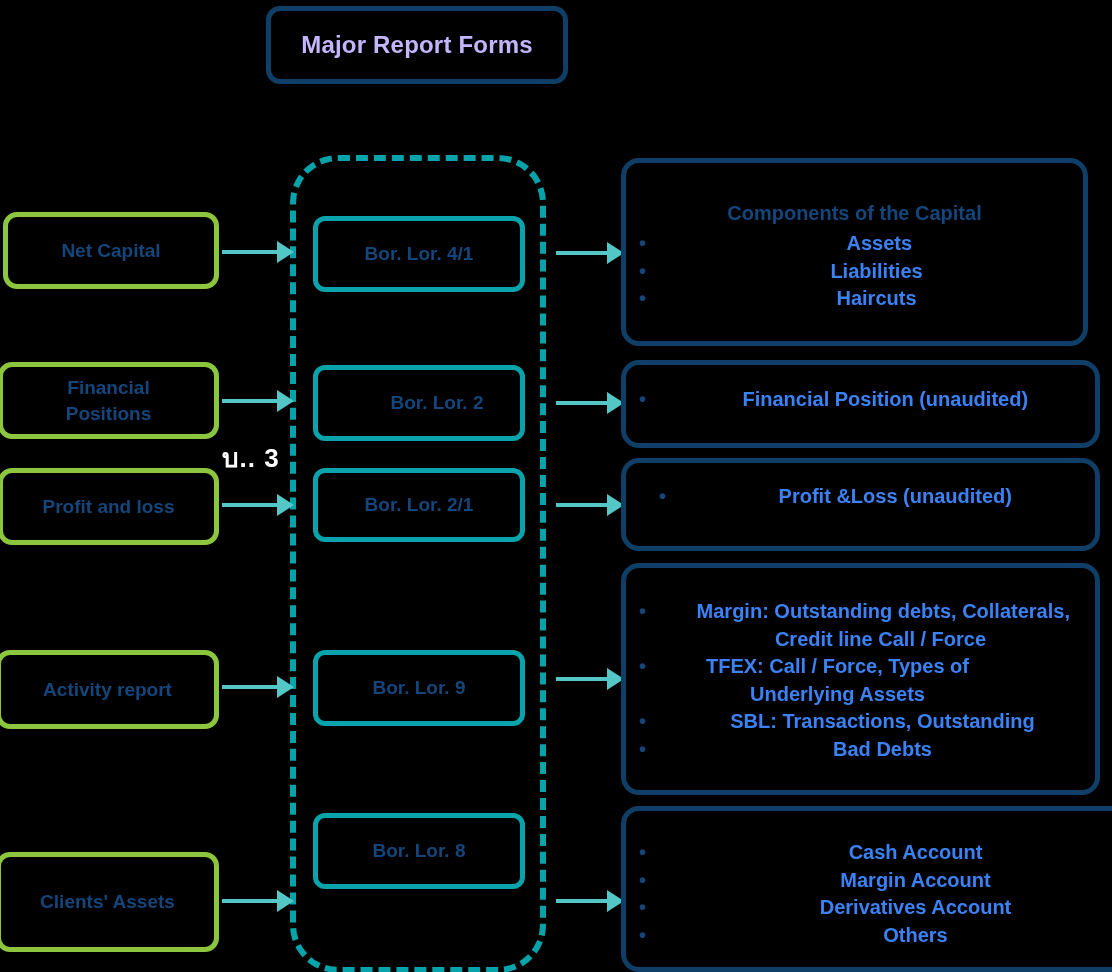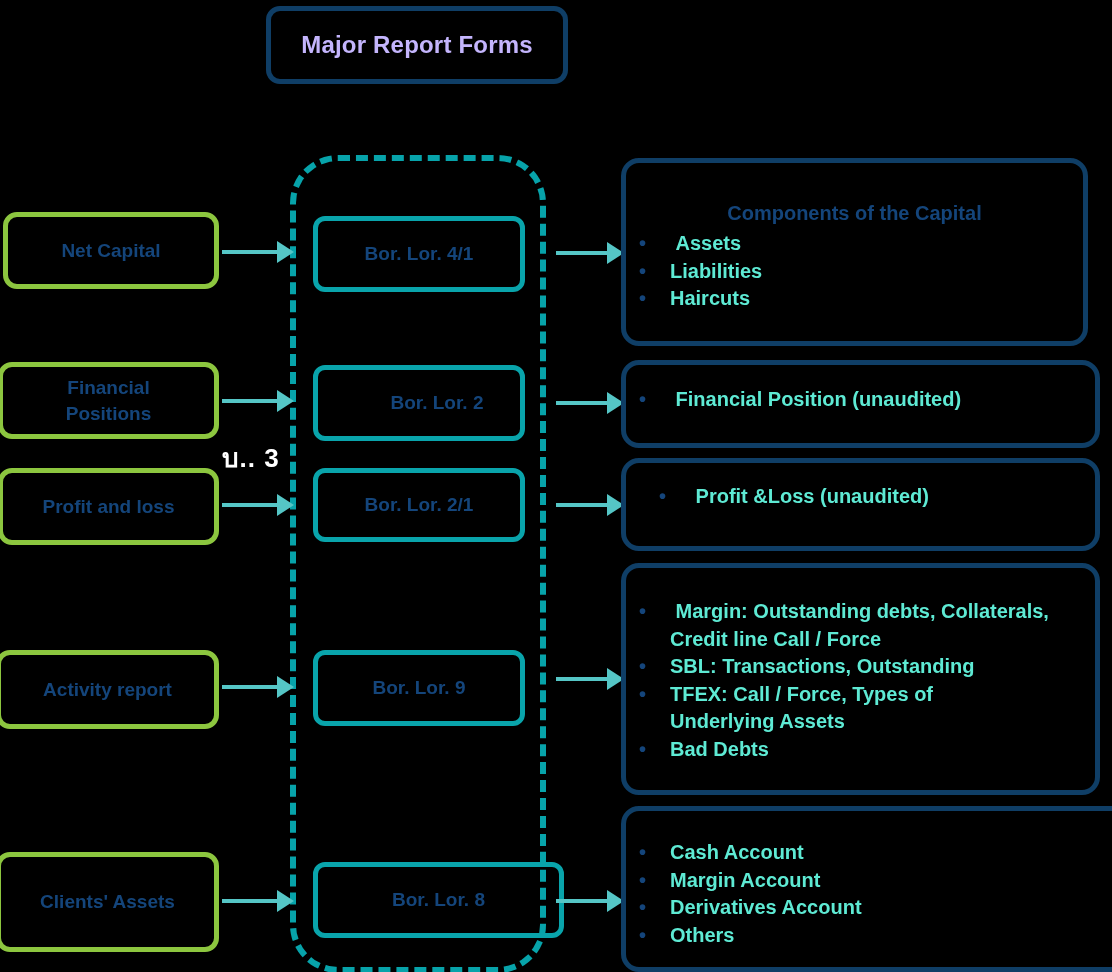--- a/index.html
+++ b/index.html
@@ -92,26 +92,27 @@
     font-size: 20px;
     font-weight: bold;
     text-align: center;
     line-height: 1.25;
   }
   .navy-box ul {
     list-style: none;
     padding: 0; margin: 0;
   }
   .navy-box li {
-    color: #5eead4;
+    color: #3b82f6;
     font-size: 20px;
     font-weight: bold;
     line-height: 1.38;
     padding-left: 44px;
     position: relative;
+    text-align: center;
   }
   .navy-box li::before {
     content: "\2022";
     position: absolute;
     left: 13px; top: 0;
     font-size: 20px;
     color: #14457B;
   }
 
   
@@ -191,21 +192,21 @@
   </div>
   <div class="teal-box" style="left:313px; top:365px; width:212px; height:76px;padding-left:36px;">
     <span class="label">Bor. Lor. 2</span>
   </div>
   <div class="teal-box" style="left:313px; top:468px; width:212px; height:74px;">
     <span class="label">Bor. Lor. 2/1</span>
   </div>
   <div class="teal-box" style="left:313px; top:650px; width:212px; height:76px;">
     <span class="label">Bor. Lor. 9</span>
   </div>
-  <div class="teal-box" style="left:313px; top:862px; width:251px; height:76px;">
+  <div class="teal-box" style="left:313px; top:813px; width:212px; height:76px;">
     <span class="label">Bor. Lor. 8</span>
   </div>
 
   <div class="arrow" style="left:556px; top:242px; width:68px; height:22px;">
     <div class="shaft" style="width:54px;"></div>
     <div class="head"></div>
   </div>
   <div class="arrow" style="left:556px; top:392px; width:68px; height:22px;">
     <div class="shaft" style="width:54px;"></div>
     <div class="head"></div>
@@ -240,22 +241,22 @@
 
   <div class="navy-box" style="left:621px; top:458px; width:479px; height:93px;">
     <ul style="margin-top:20px;padding-left:20px;">
       <li>&nbsp;Profit &amp;Loss (unaudited)</li>
     </ul>
   </div>
 
   <div class="navy-box" style="left:621px; top:563px; width:479px; height:232px;">
     <ul style="margin-top:30px;">
       <li style="padding-right:4px;">&nbsp;Margin: Outstanding debts, Collaterals, Credit line Call / Force</li>
+      <li style="padding-right:90px;">TFEX: Call / Force, Types of Underlying Assets</li>
       <li>SBL: Transactions, Outstanding</li>
-      <li style="padding-right:90px;">TFEX: Call / Force, Types of Underlying Assets</li>
       <li>Bad Debts</li>
     </ul>
   </div>
 
   <div class="navy-box" style="left:621px; top:806px; width:545px; height:166px;">
     <ul style="margin-top:28px;">
       <li>Cash Account</li>
       <li>Margin Account</li>
       <li>Derivatives Account</li>
       <li>Others</li>

